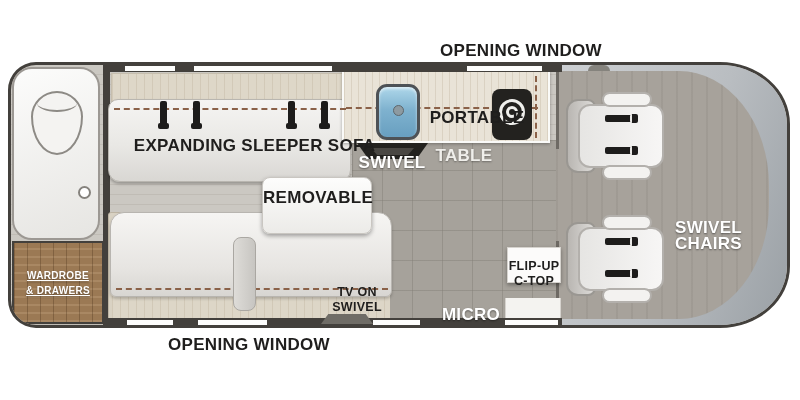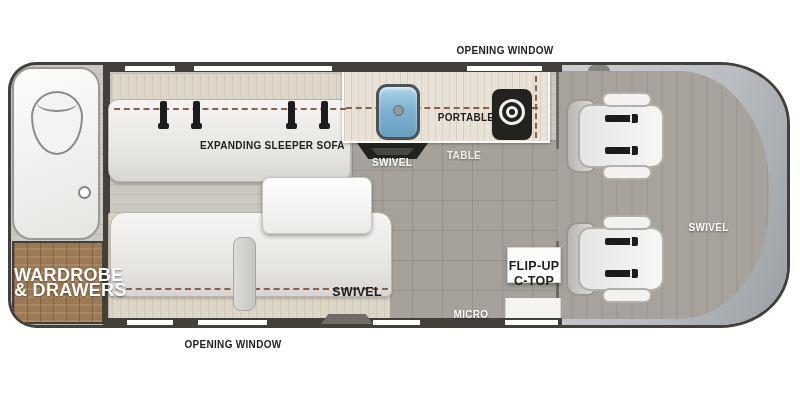--- a/index.html
+++ b/index.html
@@ -1,19 +1,19 @@
 <!DOCTYPE html>
 <html><head>
 <meta charset="utf-8">
 <style>
   html,body{margin:0;padding:0;background:#fff;}
   .stage{position:relative;width:800px;height:400px;background:#fff;overflow:hidden;
          font-family:"Liberation Sans","DejaVu Sans",sans-serif;}
   .lbl{position:absolute;font-weight:bold;color:#1f1e1d;text-align:center;
-       font-size:10px;line-height:14.5px;letter-spacing:.3px;white-space:nowrap;z-index:40;}
+       font-size:17px;line-height:14.5px;letter-spacing:.3px;white-space:nowrap;z-index:40;}
   .lbl.white{color:#fff;text-shadow:0 1px 2px rgba(0,0,0,.45);}
   .lbl.dim{color:#f0efeb;text-shadow:0 1px 2px rgba(0,0,0,.35);}
 
   
   .van{position:absolute;left:8px;top:62px;width:782px;height:266px;box-sizing:border-box;
        border:3px solid #43403c;border-radius:28px 70px 70px 28px / 28px 62px 62px 28px;
        background:repeating-linear-gradient(180deg,#cbc8c2 0 9px,#c0bcb5 9px 10px);overflow:hidden;}
   .van > div, .van > svg{position:absolute;}
 
   
@@ -158,74 +158,77 @@
         <rect x="32" y="0" width="22" height="13" rx="6" fill="#85837d"></rect>
         <rect x="22" y="9" width="42" height="56" rx="15" fill="#85837d" stroke="#74726c" stroke-width="2"></rect>
         <path d="M8,64 C4,50 10,46 16,49 L22,62 C30,68 56,68 64,62 L70,49 C76,46 82,50 78,64
                  C70,77 56,81 43,81 C30,81 16,77 8,64 Z" fill="#85837d" stroke="#74726c" stroke-width="2"></path>
         <ellipse cx="43" cy="52" rx="39" ry="11" fill="none" stroke="#8dc63f" stroke-width="5.5" stroke-dasharray="64 19" stroke-dashoffset="12" stroke-linecap="round"></ellipse>
         <polygon points="1,63 15,55 13,69" fill="#8dc63f"></polygon>
         <polygon points="85,41 71,37 75,50" fill="#8dc63f"></polygon>
       </svg>
       <div class="lbl white" style="left:105px;top:155px;width:95px;line-height:15.5px;">
         <div>SWIVEL</div>
+        <div>CHAIRS</div>
       </div>
     </div>
 
     <div class="bath">
       <div class="toilet">
         <div class="toilet-lid"></div>
       </div>
       <div class="knob"></div>
     </div>
 
     <div class="wardrobe">
-      <div class="lbl white" style="left:0;top:25px;width:88px;font-size:18px;line-height:15px;">
+      <div class="lbl white" style="left:0;top:25px;width:88px;font-size:10px;line-height:15px;text-decoration:underline;">
         <div>WARDROBE</div>
         <div>&amp; DRAWERS</div>
       </div>
     </div>
     <div class="divider"></div>
 
     <div class="sofa-back"></div>
     <div class="sofa-cushion"></div>
     <div class="dash-h" style="left:103px;top:43px;width:232px;"></div>
     <div class="belt" style="left:149px;"></div>
     <div class="belt" style="left:182px;"></div>
     <div class="belt" style="left:277px;"></div>
     <div class="belt" style="left:310px;"></div>
-    <div class="lbl" style="left:115px;top:74px;width:293px;">
+    <div class="lbl" style="left:97px;top:74px;width:293px;">
       <div>EXPANDING SLEEPER SOFA</div>
     </div>
 
     <div class="counter"></div>
     <div class="dash-h" style="left:335px;top:42px;width:192px;"></div>
     <div class="dash-v" style="left:524px;top:11px;height:62px;"></div>
     <div class="sink">
       <div class="faucet"></div>
     </div>
     <div class="cooktop"></div>
-    <div class="lbl" style="left:403px;top:46px;width:104px;text-align:center;">
+    <div class="lbl" style="left:414px;top:46px;width:104px;text-align:center;">
       <div>PORTABLE</div>
     </div>
     <div class="fridge"></div>
     <div class="lbl white" style="left:345px;top:91px;width:72px;">SWIVEL</div>
     <div class="lbl dim" style="left:420px;top:84px;width:66px;">TABLE</div>
 
     <div class="bench-arm-left"></div>
     <div class="bench-wood"></div>
     <div class="bench-cushion"></div>
     <div class="dash-h" style="left:105px;top:223px;width:272px;"></div>
     <div class="bench-arm-mid"></div>
     <div class="table">
       <div class="lbl" style="left:0;top:13px;width:107px;">
+        <div>REMOVABLE</div>
       </div>
     </div>
     <div class="tv"></div>
     <div class="lbl" style="left:300px;top:220px;width:92px;font-size:12.5px;z-index:32;">
+      <div>TV ON</div>
       <div>SWIVEL</div>
     </div>
 
     <div class="flipup">
       <div class="lbl" style="left:0;top:11px;width:52px;font-size:12.5px;">
         <div>FLIP-UP</div>
         <div>C-TOP</div>
       </div>
     </div>
     <div class="entry-step"></div>

